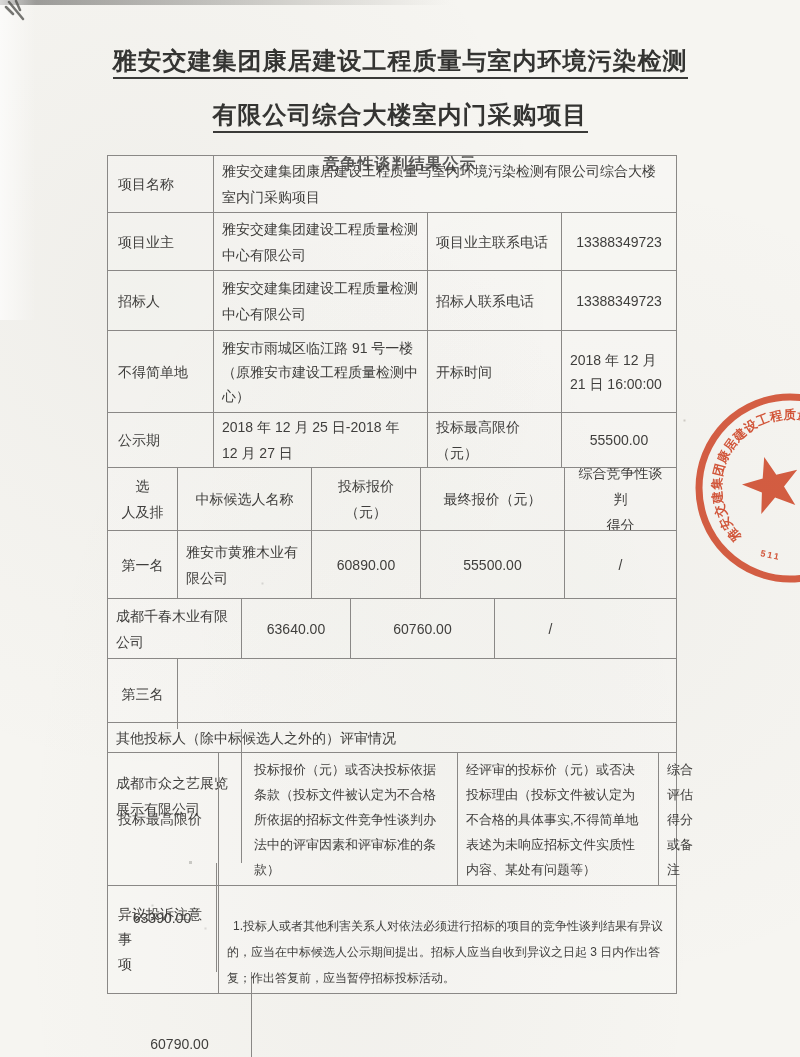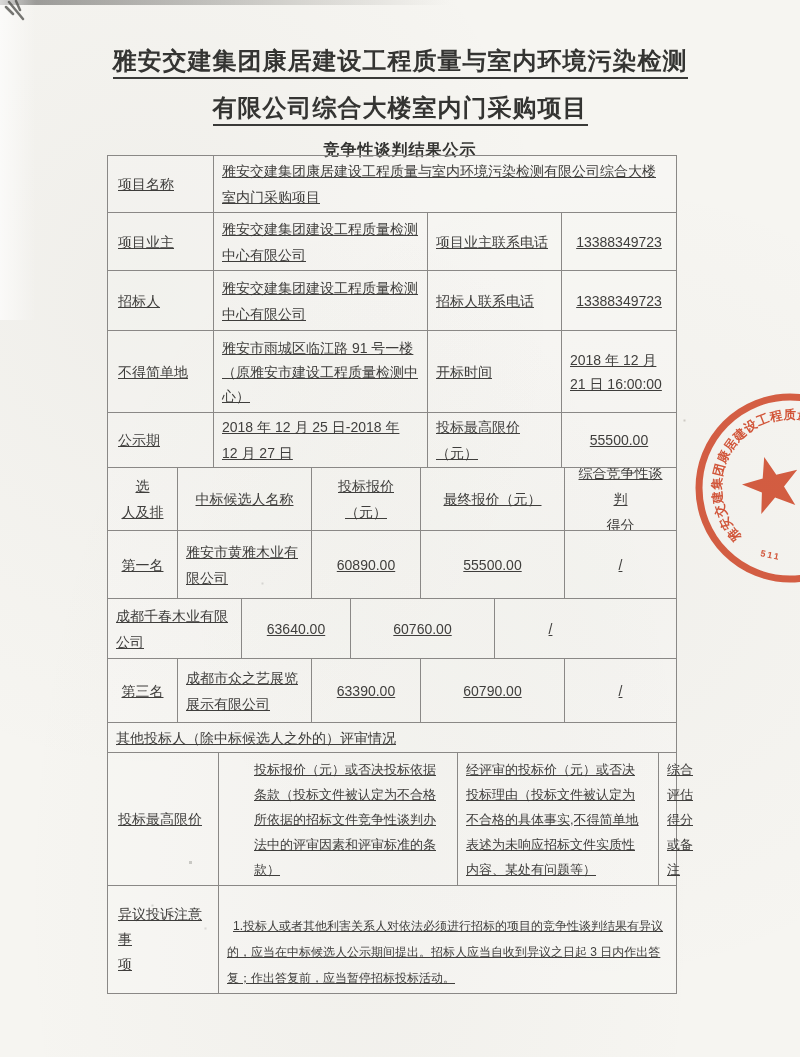--- a/index.html
+++ b/index.html
@@ -22,26 +22,26 @@
   .corner-mark { position:absolute; top:0; left:2px; }
   .speckles { position:absolute; top:0; left:0; width:1px; height:1px;
     box-shadow: 190px 862px 0 1px rgba(90,88,84,0.35),
                 152px 905px 0 0.5px rgba(110,108,104,0.30),
                 205px 928px 0 0.5px rgba(110,108,104,0.25),
                 684px 420px 0 0.5px rgba(120,110,100,0.30),
                 262px 583px 0 0.5px rgba(120,118,112,0.30); }
   
   .titles { position:absolute; top:46px; left:0; width:800px; text-align:center;
     font-weight:bold; color:#343432; }
-  .t-line { display:block; font-size:24px; letter-spacing:1px; line-height:30px; margin-bottom:17px; }
+  .t-line { display:block; font-size:24px; letter-spacing:1px; line-height:30px; margin-bottom:24px; }
   .t-line > span { border-bottom:2px solid #3a3a38; padding-bottom:3px; }
   .subtitle { display:block; font-size:16px; letter-spacing:1px; margin-top:5px; }
   
   .doc-table { position:absolute; left:107px; top:155px; width:570px;
-    border:1px solid #8a8886; box-sizing:border-box; font-size:14px; background:rgba(255,255,255,0.18);text-decoration:underline; }
+    border:1px solid #8a8886; box-sizing:border-box; font-size:14px; background:rgba(255,255,255,0.18); }
   .trow { display:flex; border-bottom:1px solid #8a8886; box-sizing:border-box; }
   .trow:last-child { border-bottom:none; }
   .cell { border-right:1px solid #8a8886; box-sizing:border-box;
     display:flex; align-items:center; justify-content:flex-start;
     padding:2px 8px; line-height:26px; white-space:pre-line; overflow:hidden; text-align:left; }
   .cell:last-child { border-right:none; }
   .cell.c { justify-content:center; text-align:center; }
   .cell.lbl { padding-left:10px; }
   
   .w106 { width:106px; flex:0 0 106px; } .w214 { width:214px; flex:0 0 214px; }
@@ -51,21 +51,21 @@
   .w70  { width:70px;  flex:0 0 70px; }  .w134b { width:134px; flex:0 0 134px; }
   .w109 { width:109px; flex:0 0 109px; } .w144 { width:144px; flex:0 0 144px; }
   .w111 { width:111px; flex:0 0 111px; }
   
   .w568 { width:568px; flex:0 0 568px; }
   .w111b { width:111px; flex:0 0 111px; } .w212 { width:212px; flex:0 0 212px;margin-left:27px; }
   .w201 { width:201px; flex:0 0 201px; } .w44 { width:44px; flex:0 0 44px; }
   .w457 { width:457px; flex:0 0 457px; }
   
   .h57 {height:57px;} .h58 {height:58px;} .h60 {height:60px;} .h82 {height:82px;}
-  .h55 {height:55px;} .h63 {height:63px;} .h68 {height:68px;justify-content:flex-end;} .h64 {height:64px;}
+  .h55 {height:55px;} .h63 {height:63px;} .h68 {height:68px;justify-content:flex-end;} .h64 {height:64px;flex-direction:column;}
   .h30 {height:30px;} .h133 {height:133px;} .h107 {height:107px;}
   .row-open .cell { line-height:24px; }
   .row-eval .cell { line-height:25px; font-size:13px; padding-top:2px; padding-bottom:2px; }
   .row-eval .cell.lbl { font-size:14px; }
   .row-notice .cell { line-height:25px; }
   .row-notice .content { font-size:12px; display:block; padding-top:3px; padding-left:6px; padding-right:3px; }
   
   .stamp { position:absolute; left:668px; top:388px; width:132px; height:200px;
     overflow:hidden; mix-blend-mode:multiply; opacity:0.92; }
 </style>

